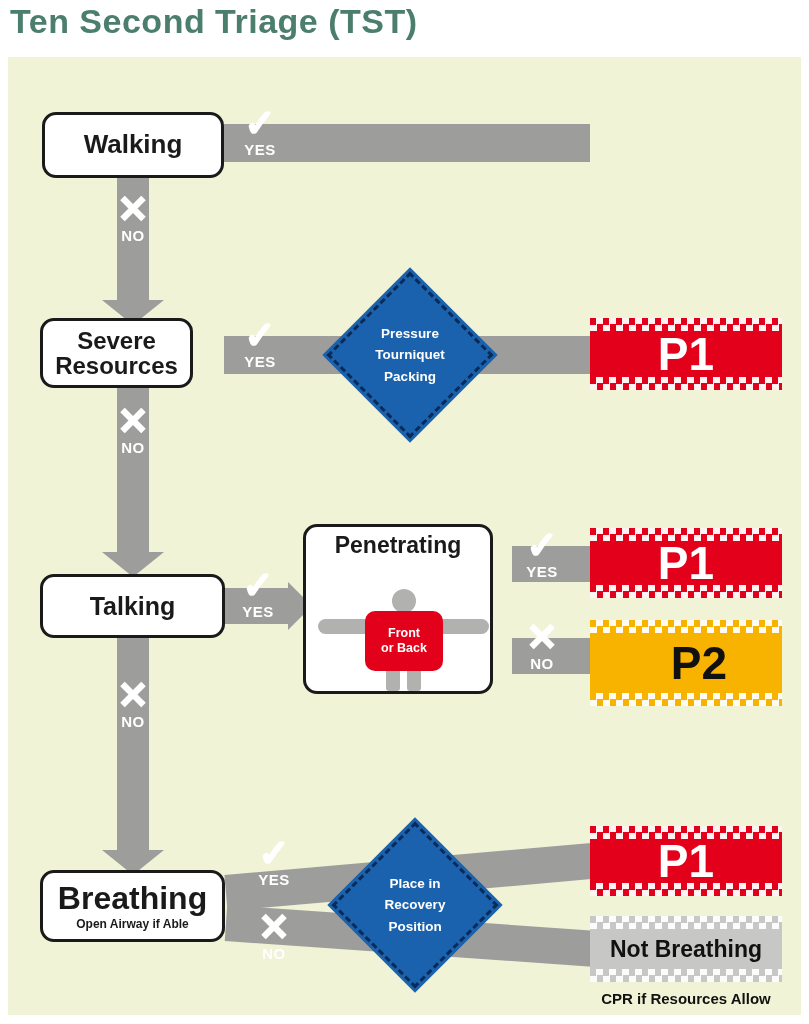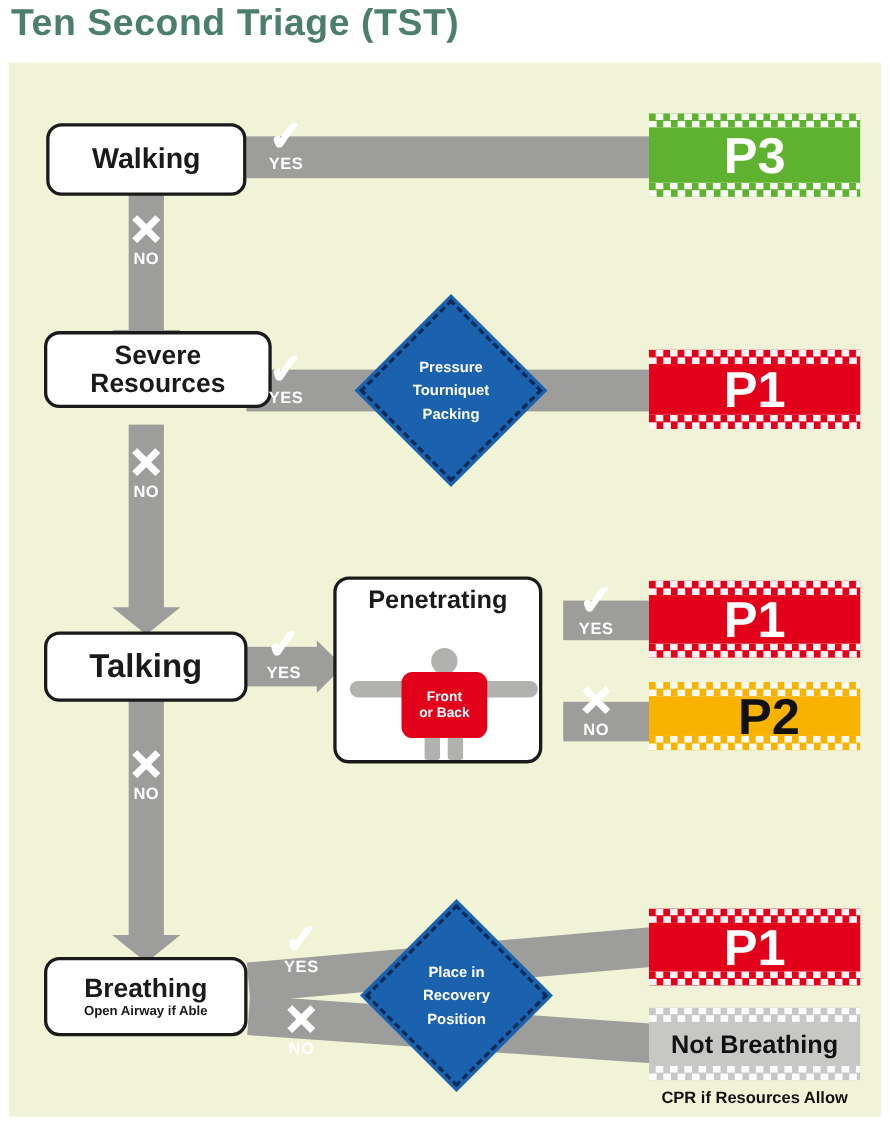--- a/index.html
+++ b/index.html
@@ -71,39 +71,34 @@
   <div id="canvas"></div>
 
   <div class="bar" style="left:224px;top:124px;width:366px;height:38px;"></div>
   <div class="marker" style="left:232px;top:108px;">
     <div class="mk-icon">✓</div>
     <div class="mk-label">YES</div>
   </div>
   <div class="box" style="left:42px;top:112px;width:182px;height:66px;font-size:26px;">
     <div class="line">Walking</div>
   </div>
-  <div class="banner green" style="left:590px;top:103px;height:76px;">
-    <div class="checker top"></div>
-    <div class="big">P3</div>
-    <div class="checker bottom"></div>
-  </div>
 
   <div class="bar" style="left:117px;top:176px;width:32px;height:126px;"></div>
   <div class="head-down" style="left:102px;top:300px;"></div>
   <div class="marker" style="left:105px;top:194px;">
     <div class="mk-icon">✕</div>
     <div class="mk-label">NO</div>
   </div>
 
   <div class="bar" style="left:224px;top:336px;width:366px;height:38px;"></div>
   <div class="marker" style="left:232px;top:320px;">
     <div class="mk-icon">✓</div>
     <div class="mk-label">YES</div>
   </div>
-  <div class="box" style="left:40px;top:301px;width:207px;height:70px;font-size:24px;">
+  <div class="box" style="left:40px;top:318px;width:153px;height:70px;font-size:24px;">
     <div class="line">Severe</div>
     <div class="line">Resources</div>
   </div>
   <div class="diamond" style="left:351px;top:296px;">
     <div class="diamond-text">
       <div>Pressure</div>
       <div>Tourniquet</div>
       <div>Packing</div>
     </div>
   </div>
@@ -119,21 +114,21 @@
     <div class="mk-icon">✕</div>
     <div class="mk-label">NO</div>
   </div>
 
   <div class="bar" style="left:224px;top:588px;width:66px;height:36px;"></div>
   <div class="head-right" style="left:288px;top:582px;"></div>
   <div class="marker" style="left:230px;top:570px;">
     <div class="mk-icon">✓</div>
     <div class="mk-label">YES</div>
   </div>
-  <div class="box" style="left:40px;top:574px;width:185px;height:64px;font-size:30px;">
+  <div class="box" style="left:40px;top:574px;width:185px;height:64px;font-size:25px;">
     <div class="line">Talking</div>
   </div>
 
   <div class="box" style="left:303px;top:524px;width:190px;height:170px;display:block;">
     <div class="pen-title">
       <div>Penetrating</div>
     </div>
     <div class="fig fig-head"></div>
     <div class="fig fig-arms"></div>
     <div class="fig fig-leg-l"></div>
@@ -153,21 +148,21 @@
     <div class="checker top"></div>
     <div class="big">P1</div>
     <div class="checker bottom"></div>
   </div>
 
   <div class="bar" style="left:512px;top:638px;width:78px;height:36px;"></div>
   <div class="marker" style="left:514px;top:622px;">
     <div class="mk-icon">✕</div>
     <div class="mk-label">NO</div>
   </div>
-  <div class="banner yellow" style="left:590px;top:620px;height:62px;padding-left:26px;">
+  <div class="banner yellow" style="left:590px;top:620px;height:86px;padding-left:26px;">
     <div class="checker top"></div>
     <div class="big">P2</div>
     <div class="checker bottom"></div>
   </div>
 
   <div class="bar" style="left:117px;top:636px;width:32px;height:216px;"></div>
   <div class="head-down" style="left:102px;top:850px;"></div>
   <div class="marker" style="left:105px;top:680px;">
     <div class="mk-icon">✕</div>
     <div class="mk-label">NO</div>
@@ -179,21 +174,21 @@
   <div class="marker" style="left:246px;top:838px;">
     <div class="mk-icon">✓</div>
     <div class="mk-label">YES</div>
   </div>
   <div class="marker" style="left:246px;top:912px;">
     <div class="mk-icon">✕</div>
     <div class="mk-label">NO</div>
   </div>
 
   <div class="box" style="left:40px;top:870px;width:185px;height:72px;">
-    <div class="line" style="font-size:24px;">Breathing</div>
+    <div class="line" style="font-size:32px;">Breathing</div>
     <div class="line" style="font-size:12px;margin-top:2px;">Open Airway if Able</div>
   </div>
 
   <div class="diamond" style="left:356px;top:846px;">
     <div class="diamond-text">
       <div>Place in</div>
       <div>Recovery</div>
       <div>Position</div>
     </div>
   </div>

